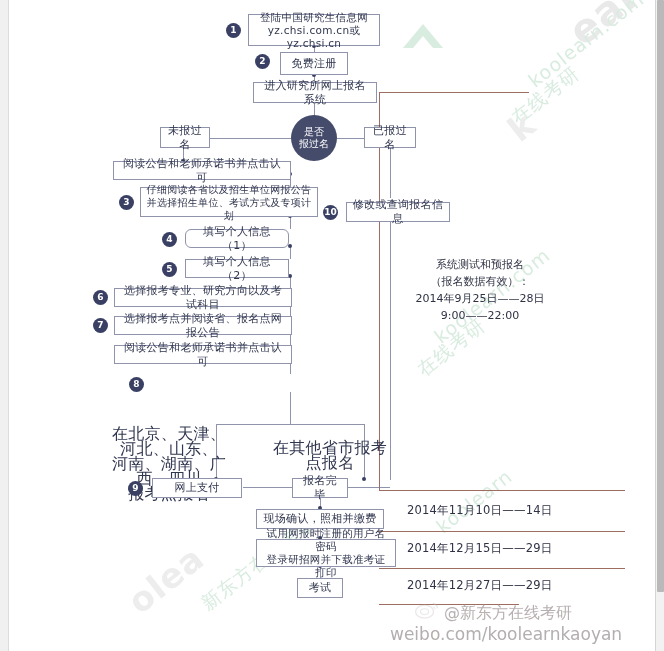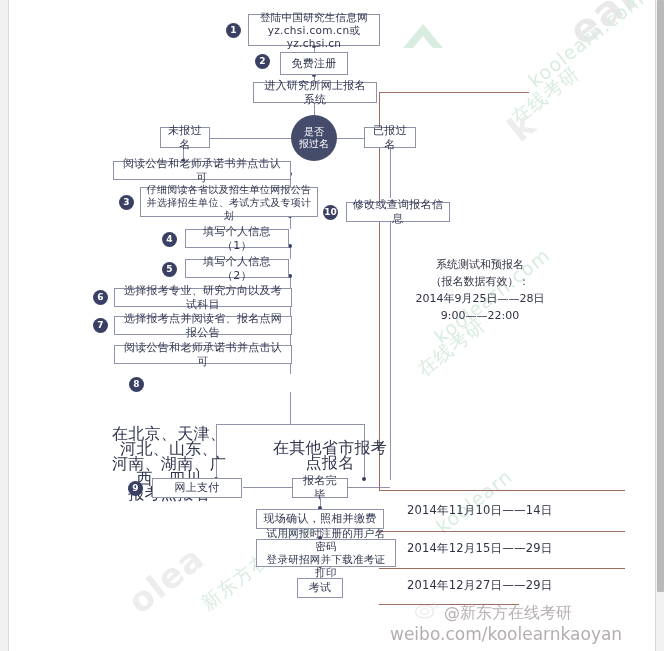--- a/index.html
+++ b/index.html
@@ -290,21 +290,21 @@
   <div class="box" style="left:160px; top:127px; width:50px; height:21px;">未报过名</div>
   <div class="box" style="left:364px; top:127px; width:52px; height:21px;">已报过名</div>
 
   <div class="box" style="left:113px; top:161px; width:178px; height:19px;">阅读公告和老师承诺书并点击认可</div>
 
   <div class="badge" style="left:119px; top:195px;">3</div>
   <div class="box" style="left:140px; top:187px; width:178px; height:30px; line-height:13px; font-size:10px;">仔细阅读各省以及招生单位网报公告
 并选择招生单位、考试方式及专项计划</div>
 
   <div class="badge" style="left:162px; top:232px;">4</div>
-  <div class="box" style="left:185px; top:229px; width:104px; height:19px;">填写个人信息（1）</div>
+  <div class="box" style="left:185px; top:229px; width:104px; height:19px;border-radius:6px;">填写个人信息（1）</div>
 
   <div class="badge" style="left:162px; top:262px;">5</div>
   <div class="box" style="left:185px; top:259px; width:104px; height:19px;">填写个人信息（2）</div>
 
   <div class="badge" style="left:93px; top:290px;">6</div>
   <div class="box" style="left:114px; top:288px; width:178px; height:19px;">选择报考专业、研究方向以及考试科目</div>
 
   <div class="badge" style="left:93px; top:318px;">7</div>
   <div class="box" style="left:114px; top:316px; width:178px; height:19px;">选择报考点并阅读省、报名点网报公告</div>
 

